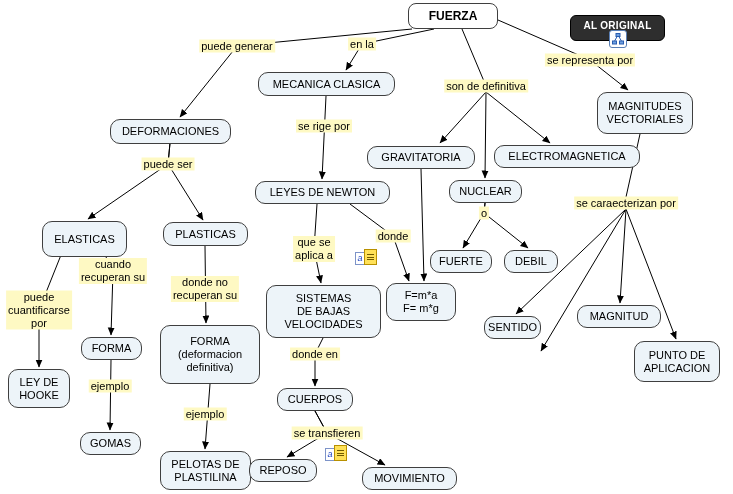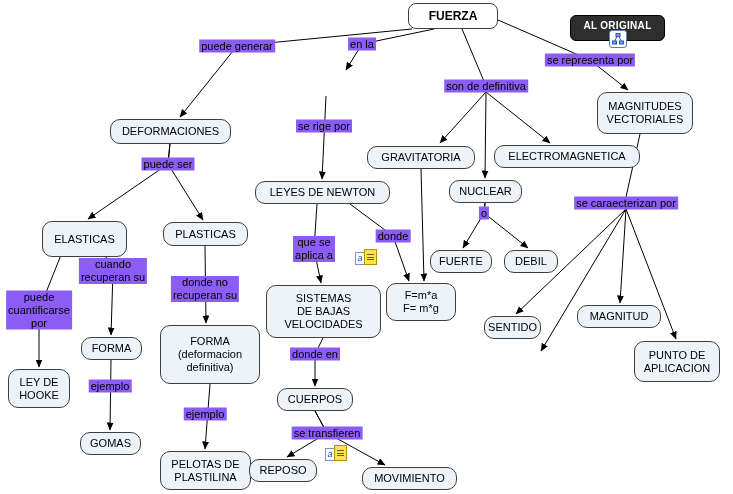--- a/index.html
+++ b/index.html
@@ -11,21 +11,21 @@
   .node {
     position:absolute; box-sizing:border-box;
     display:flex; align-items:center; justify-content:center;
     text-align:center; background:#edf4f9; border:1px solid #3f3f3f;
     border-radius:10px; font-size:11px; line-height:13px; color:#000;
     white-space:pre-line; padding:1px 3px;
   }
   .node.main { background:#ffffff; font-weight:bold; font-size:12px; border-radius:8px; }
   .elabel {
     position:absolute; transform:translate(-50%,-50%);
-    background:#8b5cf6; font-size:11px; line-height:13px; color:#000;
+    background:#fef9c3; font-size:11px; line-height:13px; color:#000;
     text-align:center; white-space:pre-line; padding:0 2px;
   }
   .btn {
     position:absolute; box-sizing:border-box;
     display:flex; align-items:flex-start; justify-content:center;
     background:#2e2e2e; color:#fff; font-size:10px; font-weight:bold;
     border:1px solid #000; border-radius:6px; letter-spacing:.3px;
     padding-top:4px; cursor:pointer;
   }
   .cmap-icon {
@@ -107,20 +107,21 @@
 recuperan su</span>
   <span class="elabel" style="left:39px;top:310px">puede
 cuantificarse
 por</span>
   <span class="elabel" style="left:110px;top:386px">ejemplo</span>
   <span class="elabel" style="left:205px;top:414px">ejemplo</span>
   <span class="elabel" style="left:315px;top:354px">donde en</span>
   <span class="elabel" style="left:327px;top:433px">se transfieren</span>
 
   <div class="node main" style="left:408px;top:3px;width:90px;height:26px">FUERZA</div>
+  <div class="node" style="left:258px;top:72px;width:137px;height:24px">MECANICA CLASICA</div>
   <div class="node" style="left:110px;top:119px;width:121px;height:25px">DEFORMACIONES</div>
   <div class="node" style="left:597px;top:92px;width:96px;height:42px">MAGNITUDES
 VECTORIALES</div>
   <div class="node" style="left:367px;top:146px;width:108px;height:23px">GRAVITATORIA</div>
   <div class="node" style="left:494px;top:145px;width:146px;height:23px">ELECTROMAGNETICA</div>
   <div class="node" style="left:255px;top:181px;width:135px;height:23px">LEYES DE NEWTON</div>
   <div class="node" style="left:449px;top:180px;width:73px;height:23px">NUCLEAR</div>
   <div class="node" style="left:42px;top:221px;width:85px;height:36px">ELASTICAS</div>
   <div class="node" style="left:163px;top:222px;width:85px;height:24px">PLASTICAS</div>
   <div class="node" style="left:430px;top:250px;width:62px;height:23px">FUERTE</div>

